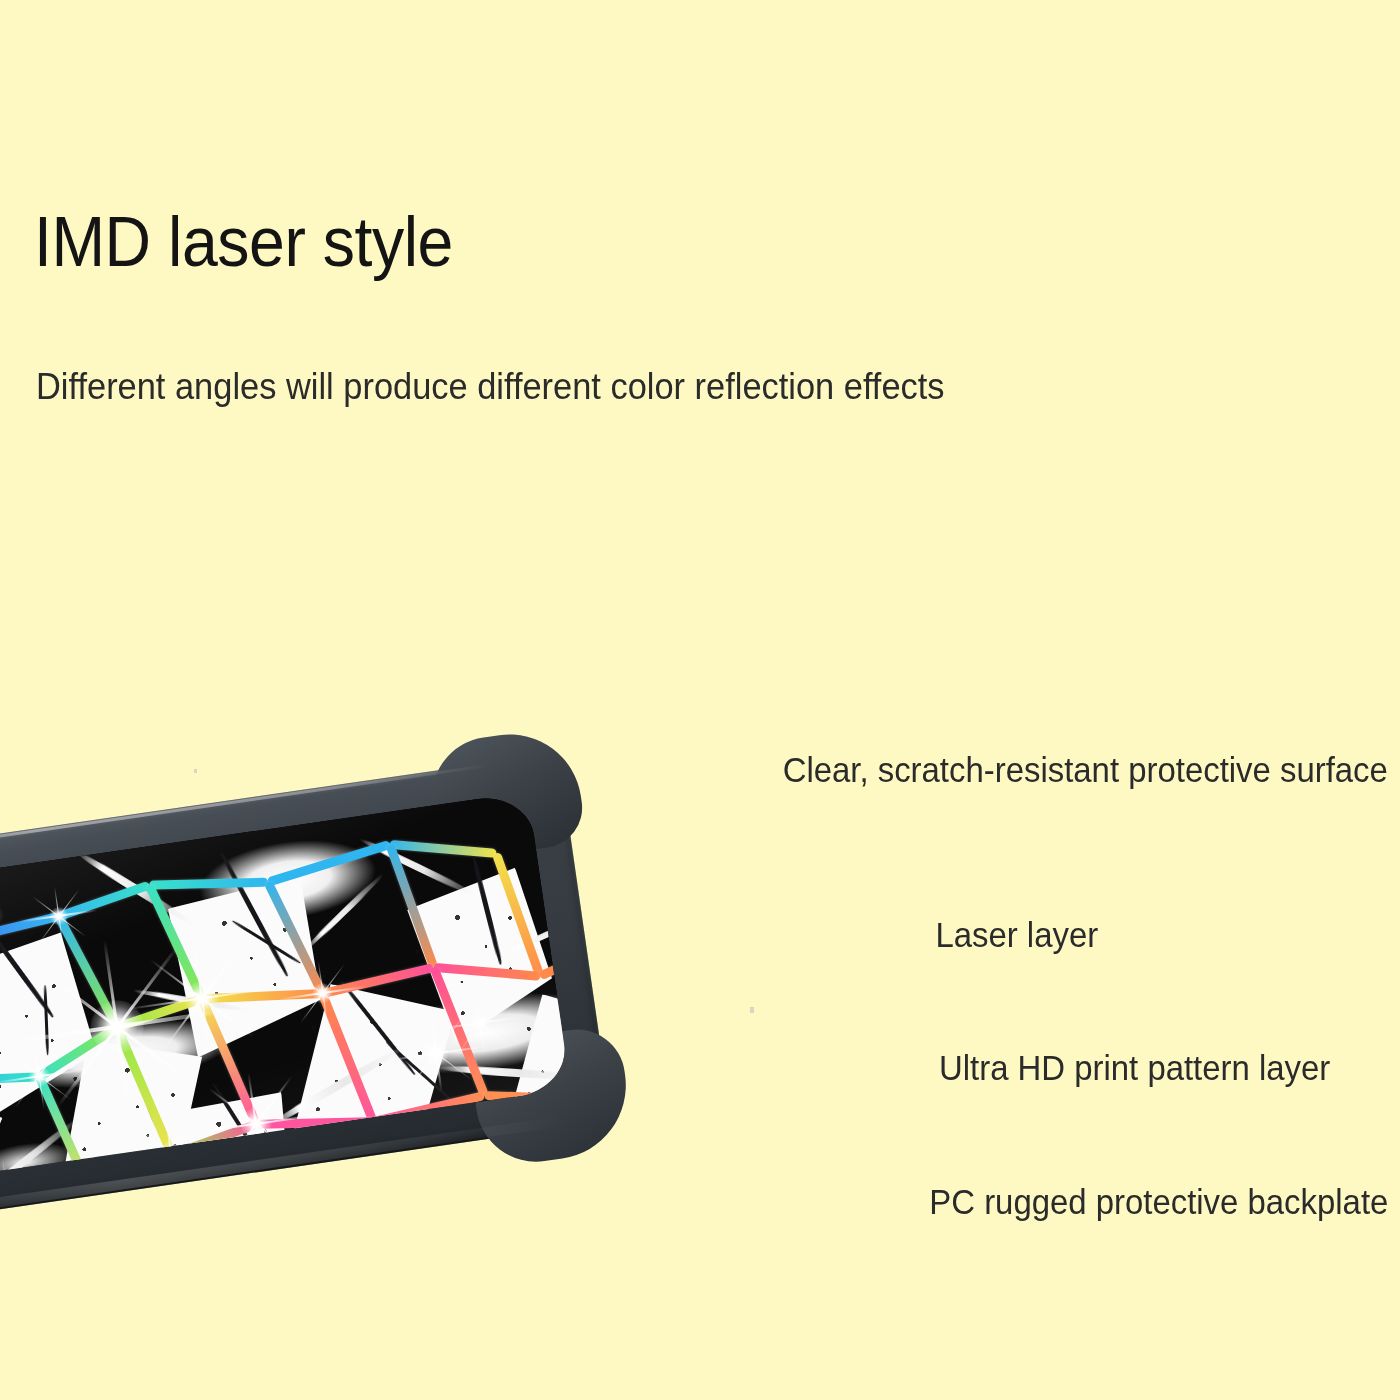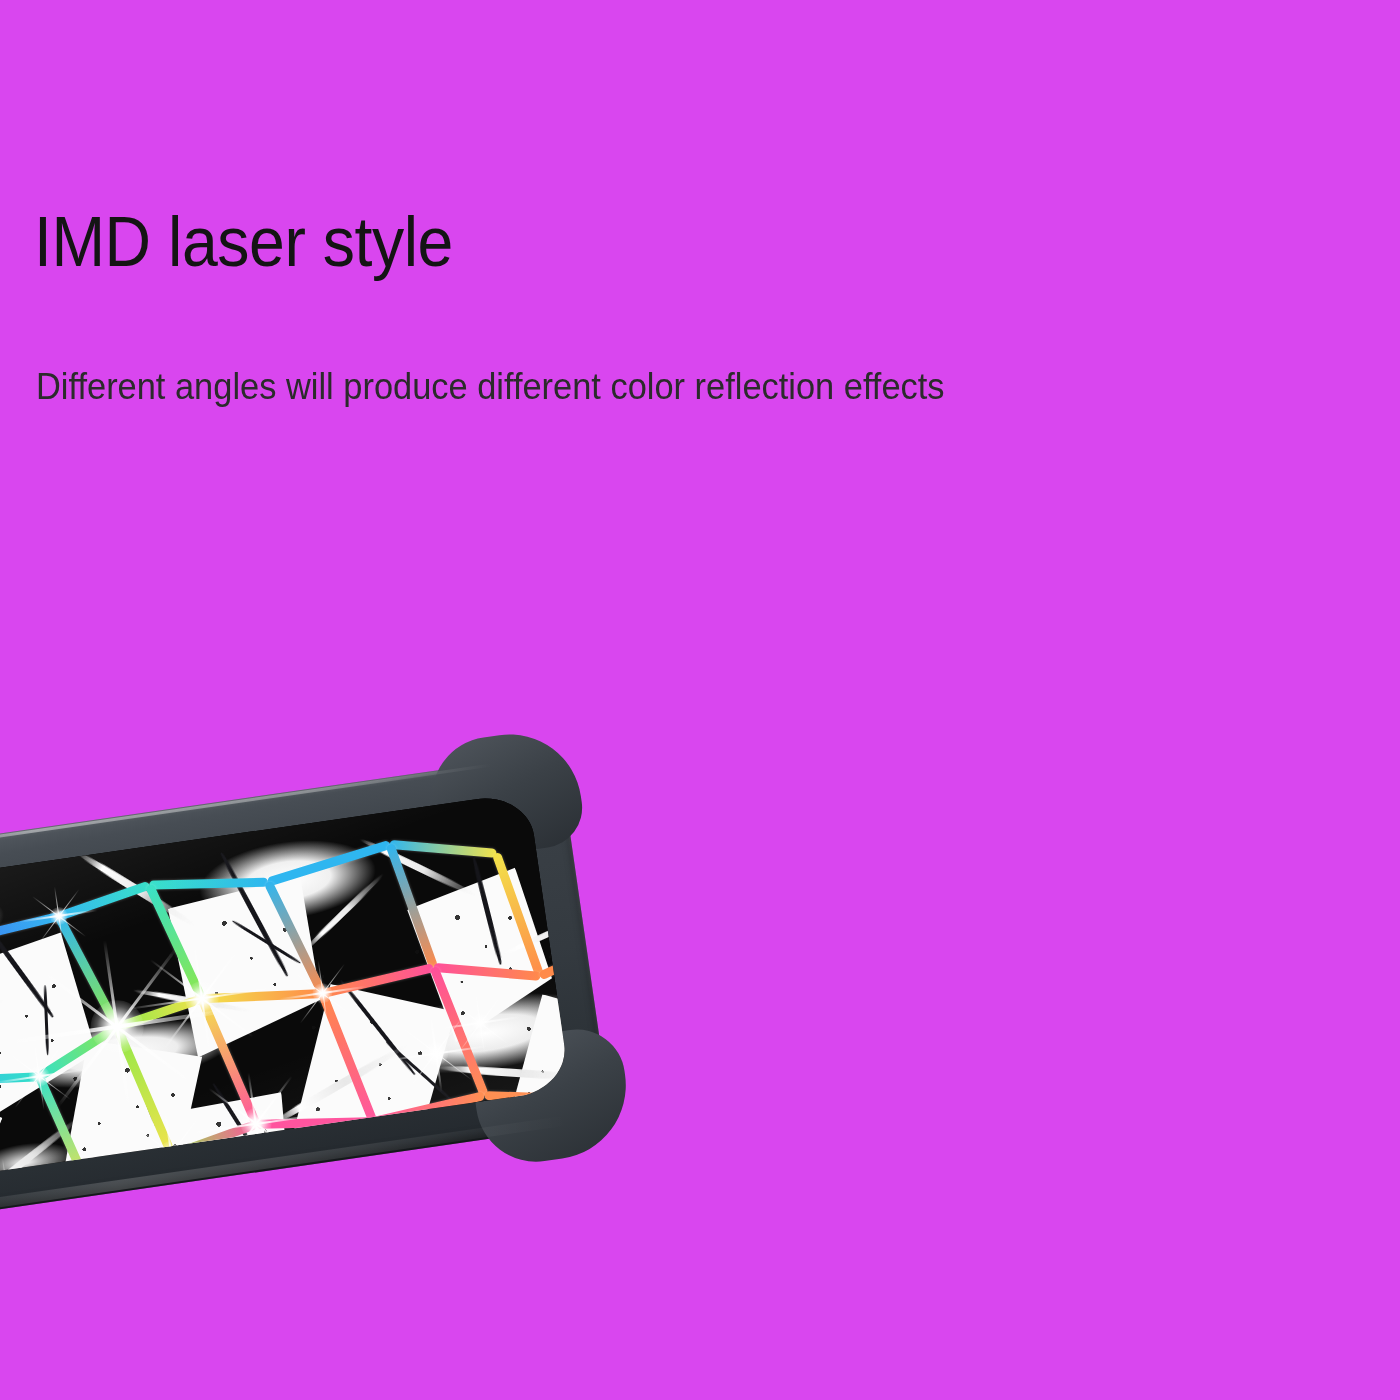--- a/index.html
+++ b/index.html
@@ -5,21 +5,21 @@
 <style>
   html, body {
     margin: 0;
     padding: 0;
     background: #ffffff;
   }
   #page {
     position: relative;
     width: 1400px;
     height: 1400px;
-    background: #d946ef;
+    background: #fef9c3;
     overflow: hidden;
     font-family: "Liberation Sans", "DejaVu Sans", sans-serif;
   }
 
   
   #title {
     position: absolute;
     left: 34px;
     top: 207px;
     font-size: 70px;
@@ -430,14 +430,22 @@
               </div>
             </div>
           <div class="gloss"></div>
           <div class="panel-vig"></div>
         </div>
       </div>
 
     </div>
   </div>
 
+  <div id="callouts">
+    <div class="callout c0">Clear, scratch-resistant protective surface</div>
+    <div class="callout c1">Laser layer</div>
+    <div class="callout c2">Ultra HD print pattern layer</div>
+    <div class="callout c3">PC rugged protective backplate</div>
+    <div class="speck s1"></div>
+    <div class="speck s2"></div>
+  </div>
 
 </div>
 
 </body></html>

